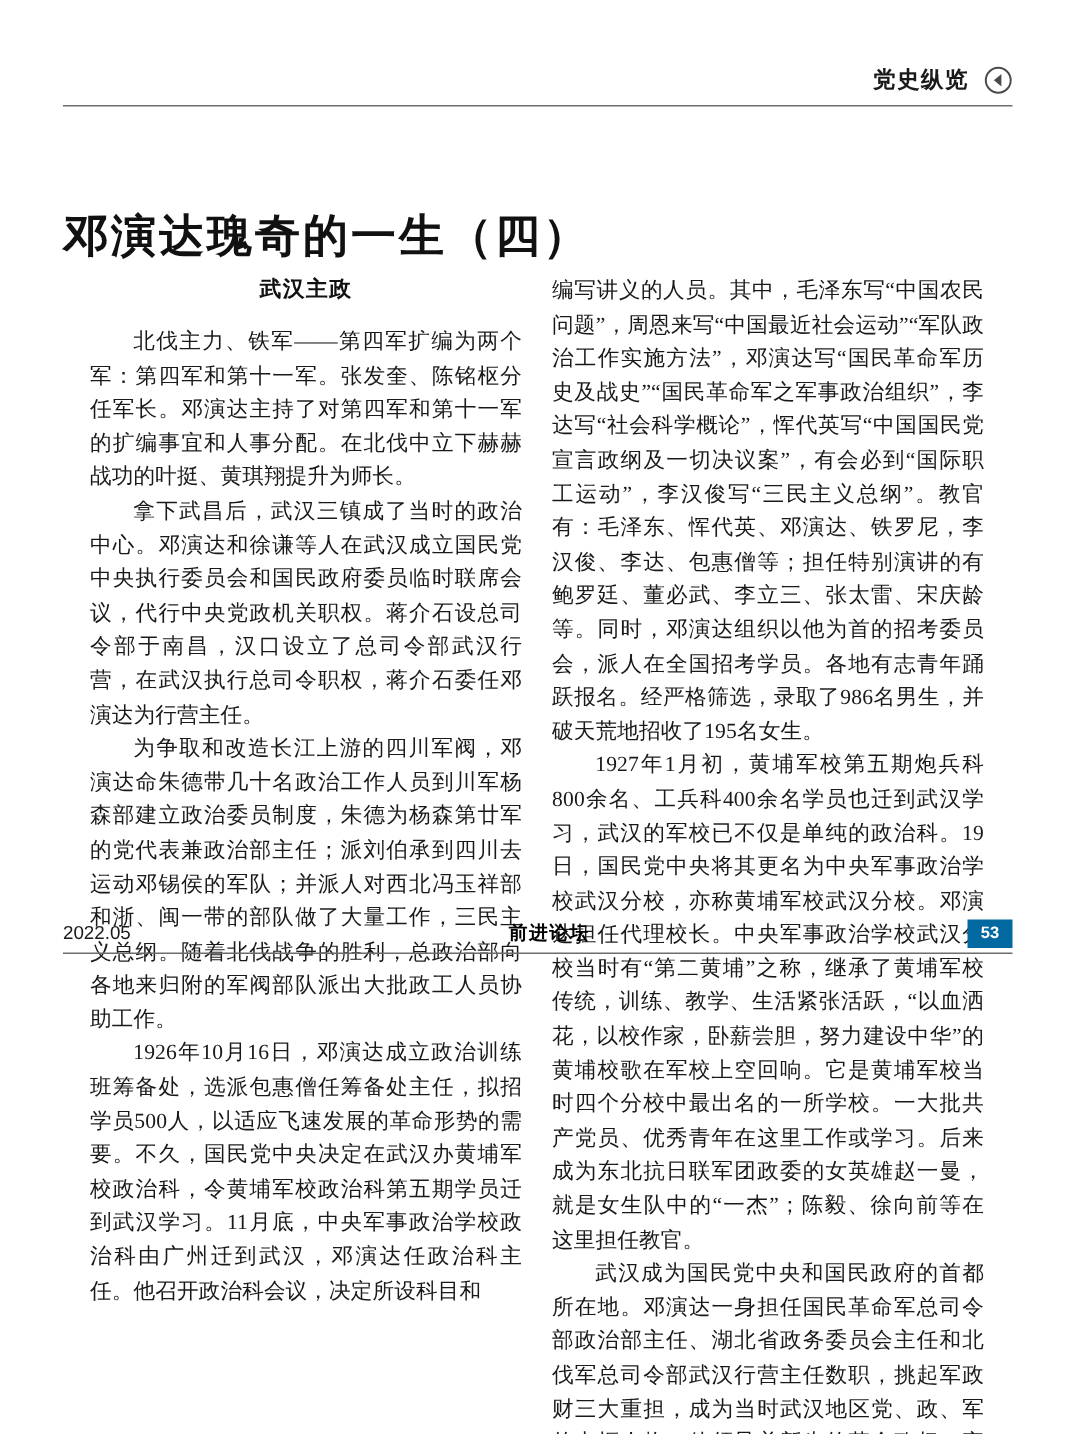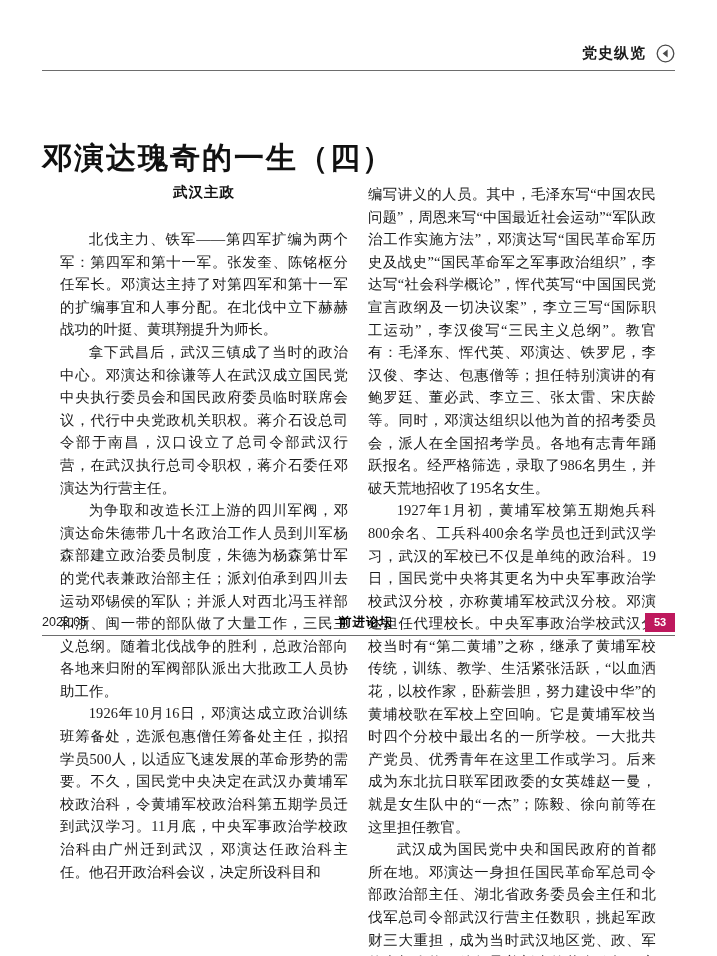--- a/index.html
+++ b/index.html
@@ -97,21 +97,21 @@
   .column {
     width: 288px;
     flex: 0 0 288px;
   }
   .section-head {
     font-family: "Liberation Sans", "DejaVu Sans", sans-serif;
     font-weight: bold;
     font-size: 14.5px;
     letter-spacing: 1px;
     text-align: center;
-    margin: 0 0 26px 0;
+    margin: 0 0 15px 0;
     color: #111111;
   }
   p.para {
     margin: 0;
     font-size: 14.4px;
     line-height: 22.6px;
     text-align: justify;
     text-align-last: left;
     text-justify: inter-ideograph;
     text-indent: 2em;
@@ -148,21 +148,21 @@
     color: #1a1a1a;
   }
   .footer-journal {
     font-family: "Liberation Sans", "DejaVu Sans", sans-serif;
     font-weight: bold;
     font-size: 12.5px;
     letter-spacing: 1px;
     color: #000000;
   }
   .page-number {
-    background: #be185d;
+    background: #0369a1;
     color: #ffffff;
     font-family: "Liberation Sans", "DejaVu Sans", sans-serif;
     font-size: 11px;
     font-weight: bold;
     min-width: 30px;
     height: 19px;
     line-height: 19px;
     text-align: center;
     padding: 0 4px;
     box-sizing: border-box;
@@ -192,21 +192,21 @@
 
     <div class="column">
       <h2 class="section-head">武汉主政</h2>
       <p class="para">北伐主力、铁军——第四军扩编为两个军：第四军和第十一军。张发奎、陈铭枢分任军长。邓演达主持了对第四军和第十一军的扩编事宜和人事分配。在北伐中立下赫赫战功的叶挺、黄琪翔提升为师长。</p>
       <p class="para">拿下武昌后，武汉三镇成了当时的政治中心。邓演达和徐谦等人在武汉成立国民党中央执行委员会和国民政府委员临时联席会议，代行中央党政机关职权。蒋介石设总司令部于南昌，汉口设立了总司令部武汉行营，在武汉执行总司令职权，蒋介石委任邓演达为行营主任。</p>
       <p class="para">为争取和改造长江上游的四川军阀，邓演达命朱德带几十名政治工作人员到川军杨森部建立政治委员制度，朱德为杨森第廿军的党代表兼政治部主任；派刘伯承到四川去运动邓锡侯的军队；并派人对西北冯玉祥部和浙、闽一带的部队做了大量工作，三民主义总纲。随着北伐战争的胜利，总政治部向各地来归附的军阀部队派出大批政工人员协助工作。</p>
       <p class="para">1926年10月16日，邓演达成立政治训练班筹备处，选派包惠僧任筹备处主任，拟招学员500人，以适应飞速发展的革命形势的需要。不久，国民党中央决定在武汉办黄埔军校政治科，令黄埔军校政治科第五期学员迁到武汉学习。11月底，中央军事政治学校政治科由广州迁到武汉，邓演达任政治科主任。他召开政治科会议，决定所设科目和</p>
     </div>
 
     <div class="column">
-      <p class="para cont">编写讲义的人员。其中，毛泽东写“中国农民问题”，周恩来写“中国最近社会运动”“军队政治工作实施方法”，邓演达写“国民革命军历史及战史”“国民革命军之军事政治组织”，李达写“社会科学概论”，恽代英写“中国国民党宣言政纲及一切决议案”，李立三写“国际职工运动”，李汉俊写“三民主义总纲”。教官有：毛泽东、恽代英、邓演达、铁罗尼，李汉俊、李达、包惠僧等；担任特别演讲的有鲍罗廷、董必武、李立三、张太雷、宋庆龄等。同时，邓演达组织以他为首的招考委员会，派人在全国招考学员。各地有志青年踊跃报名。经严格筛选，录取了986名男生，并破天荒地招收了195名女生。</p>
+      <p class="para cont">编写讲义的人员。其中，毛泽东写“中国农民问题”，周恩来写“中国最近社会运动”“军队政治工作实施方法”，邓演达写“国民革命军历史及战史”“国民革命军之军事政治组织”，李达写“社会科学概论”，恽代英写“中国国民党宣言政纲及一切决议案”，有会必到“国际职工运动”，李汉俊写“三民主义总纲”。教官有：毛泽东、恽代英、邓演达、铁罗尼，李汉俊、李达、包惠僧等；担任特别演讲的有鲍罗廷、董必武、李立三、张太雷、宋庆龄等。同时，邓演达组织以他为首的招考委员会，派人在全国招考学员。各地有志青年踊跃报名。经严格筛选，录取了986名男生，并破天荒地招收了195名女生。</p>
       <p class="para">1927年1月初，黄埔军校第五期炮兵科800余名、工兵科400余名学员也迁到武汉学习，武汉的军校已不仅是单纯的政治科。19日，国民党中央将其更名为中央军事政治学校武汉分校，亦称黄埔军校武汉分校。邓演达担任代理校长。中央军事政治学校武汉分校当时有“第二黄埔”之称，继承了黄埔军校传统，训练、教学、生活紧张活跃，“以血洒花，以校作家，卧薪尝胆，努力建设中华”的黄埔校歌在军校上空回响。它是黄埔军校当时四个分校中最出名的一所学校。一大批共产党员、优秀青年在这里工作或学习。后来成为东北抗日联军团政委的女英雄赵一曼，就是女生队中的“一杰”；陈毅、徐向前等在这里担任教官。</p>
       <p class="para">武汉成为国民党中央和国民政府的首都所在地。邓演达一身担任国民革命军总司令部政治部主任、湖北省政务委员会主任和北伐军总司令部武汉行营主任数职，挑起军政财三大重担，成为当时武汉地区党、政、军的中枢人物。他领导着新生的革命政权，夜以继日地工作。他精力充沛，有会必到，各方介绍来投奔革命的知识分子他都尽可能亲自接见，认为合适的人选，就安置到合</p>
     </div>
 
   </div>
 
   <div class="footer-rule"></div>
   <div class="footer">
     <span class="footer-date">2022.05</span>
     <span class="footer-journal">前进论坛</span>

